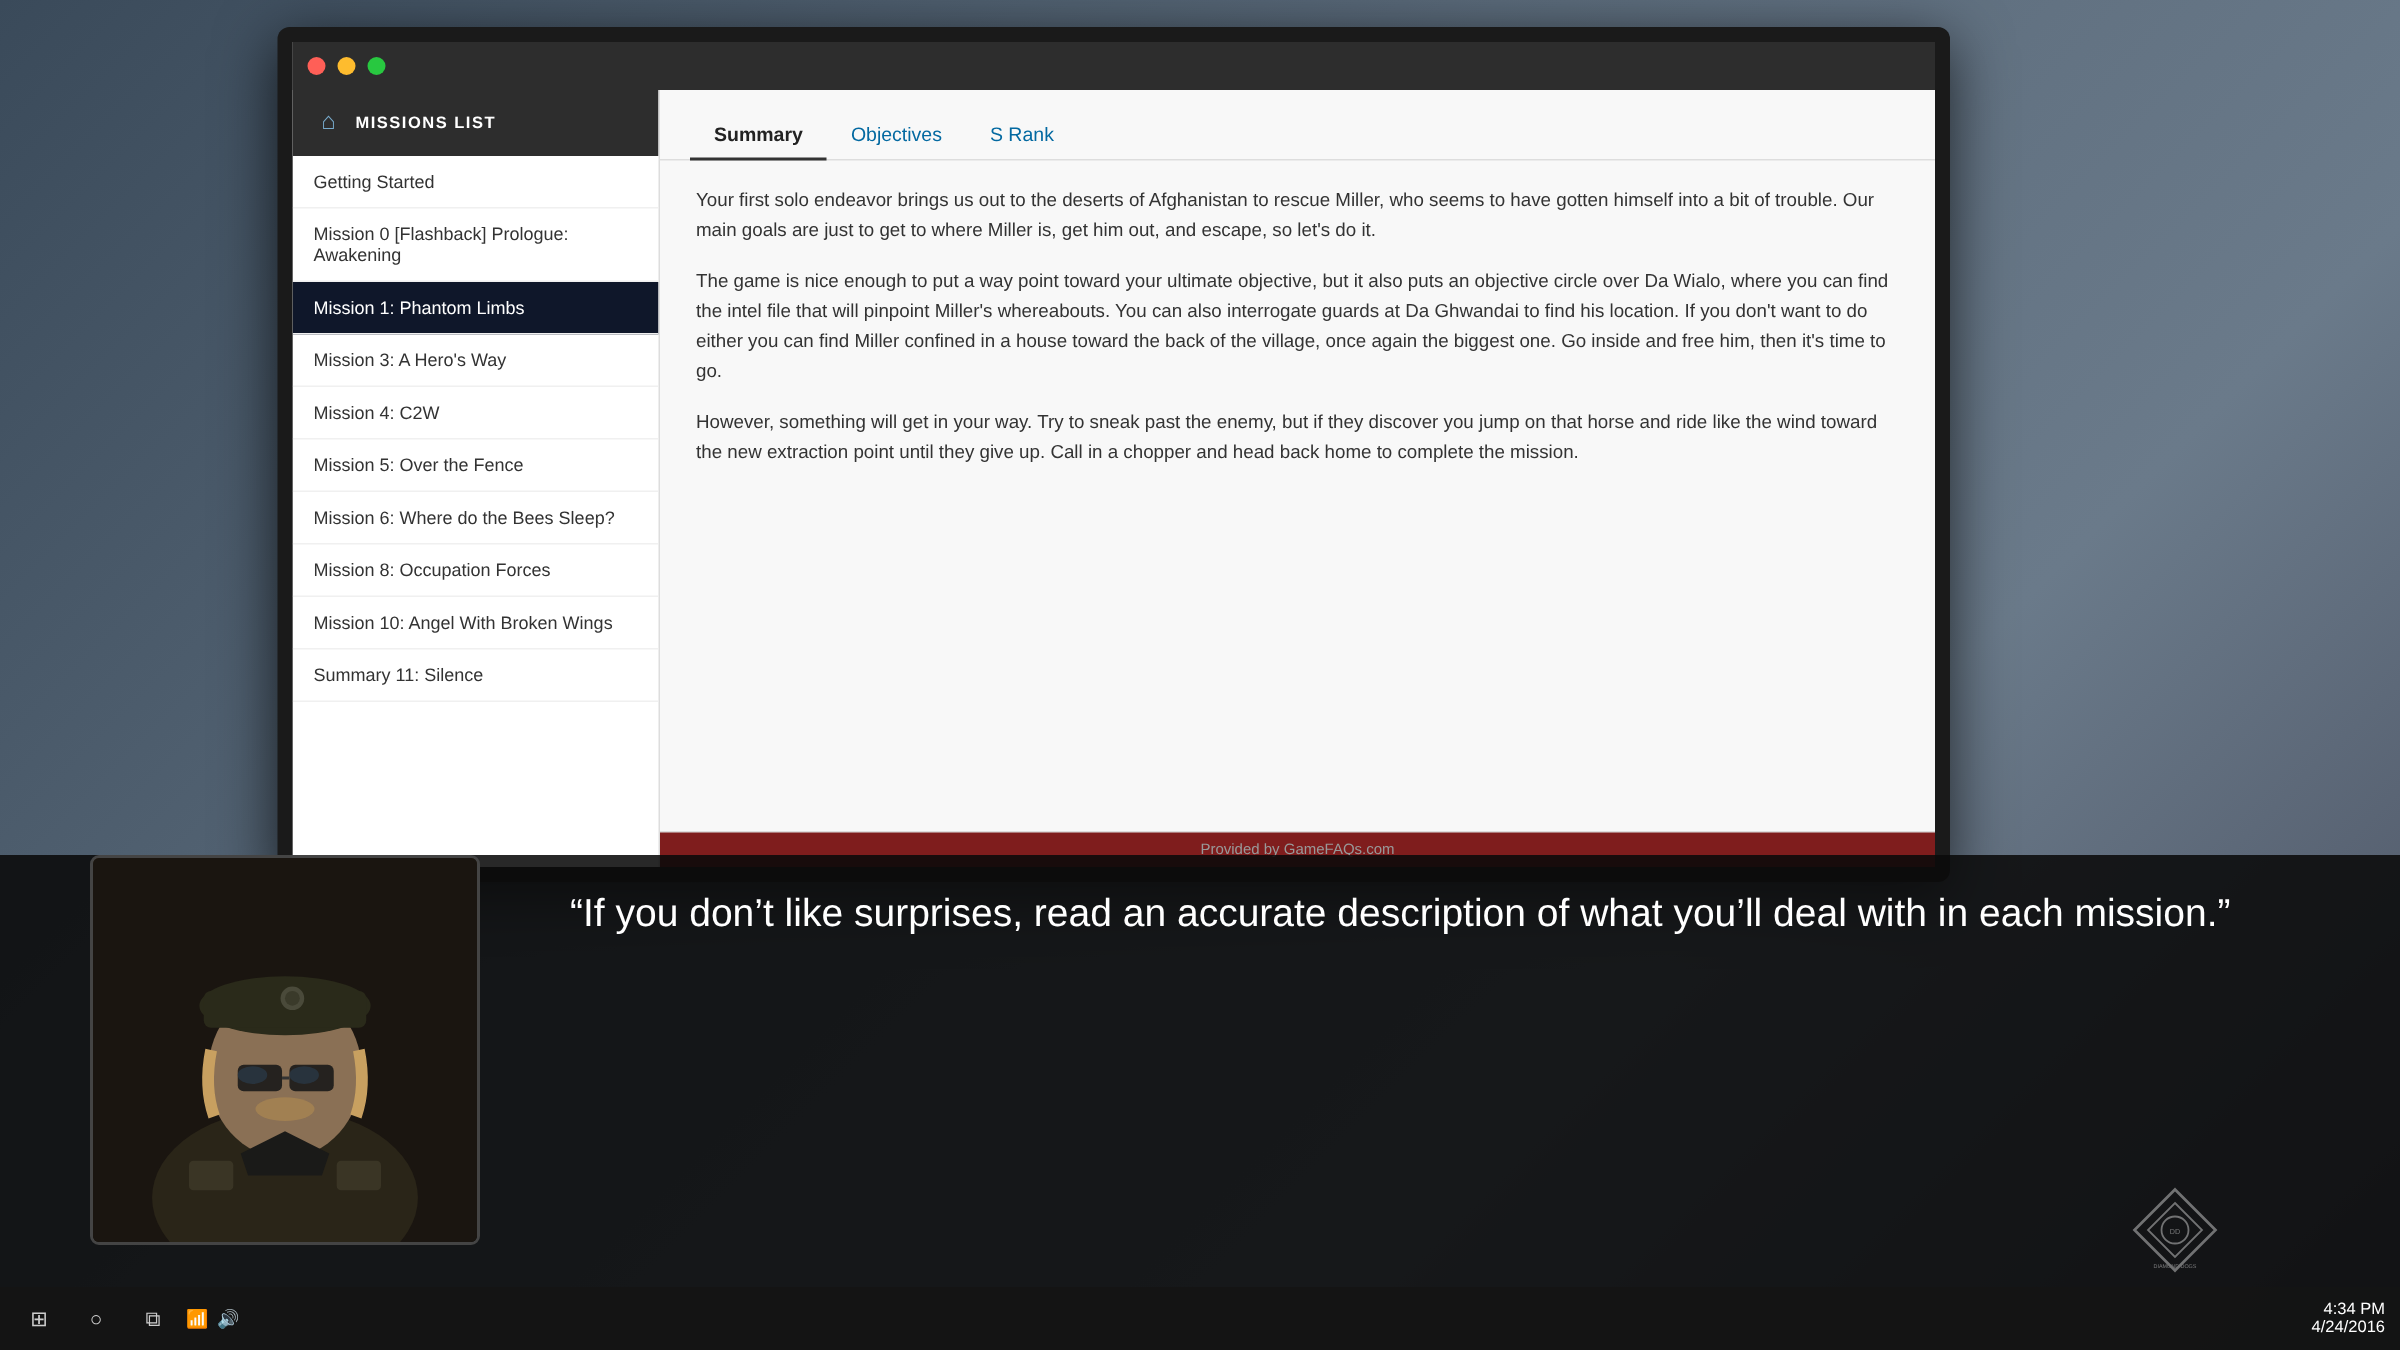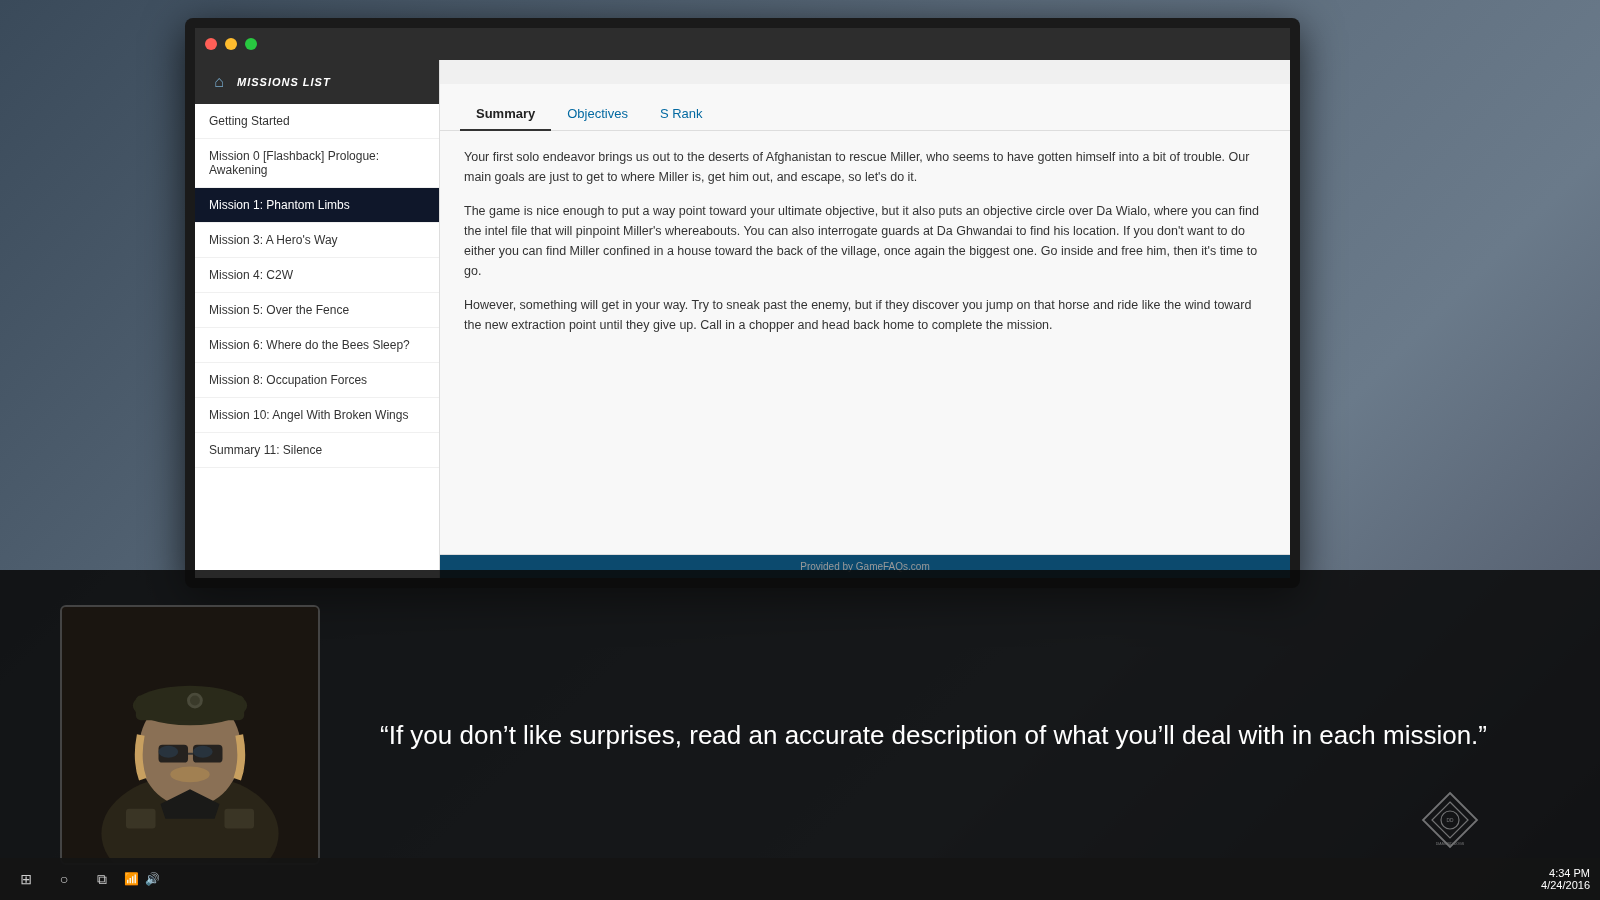--- a/index.html
+++ b/index.html
@@ -107,21 +107,20 @@
       color: #7ac;
       font-size: 16px;
     }
 
     .sidebar-title {
       font-size: 11px;
       font-weight: 700;
       letter-spacing: 1px;
       color: white;
       text-transform: uppercase;
-      font-style: italic;
     }
 
     .sidebar-item {
       padding: 10px 14px;
       font-size: 12px;
       color: #333;
       cursor: pointer;
       border-bottom: 1px solid #f0f0f0;
       display: flex;
       align-items: center;
@@ -132,21 +131,20 @@
       color: white;
     }
 
     
     .main-content {
       flex: 1;
       background: #f8f8f8;
       display: flex;
       flex-direction: column;
       overflow: hidden;
-      margin-top: 24px;
     }
 
     .content-tabs {
       display: flex;
       gap: 0;
       padding: 14px 20px 0;
       background: #f8f8f8;
       border-bottom: 1px solid #ddd;
     }
 
@@ -177,34 +175,33 @@
     .content-body p {
       margin-bottom: 14px;
     }
 
     .content-footer {
       padding: 6px 14px;
       font-size: 10px;
       color: #999;
       text-align: center;
       border-top: 1px solid #ddd;
-      background: #0c4a6e;
+      background: #7f1d1d;
     }
 
     
     .bottom-overlay {
       position: absolute;
       bottom: 0;
       left: 0;
       right: 0;
       height: 330px;
       background: rgba(10, 10, 10, 0.88);
       z-index: 2;
       display: flex;
-      align-items: center;
     }
 
     .character-portrait {
       width: 260px;
       height: 260px;
       flex-shrink: 0;
       margin-left: 60px;
       background: linear-gradient(160deg, #3a3020 0%, #2a2015 30%, #1a1510 60%, #0d0d0d 100%);
       border-radius: 6px;
       overflow: hidden;

